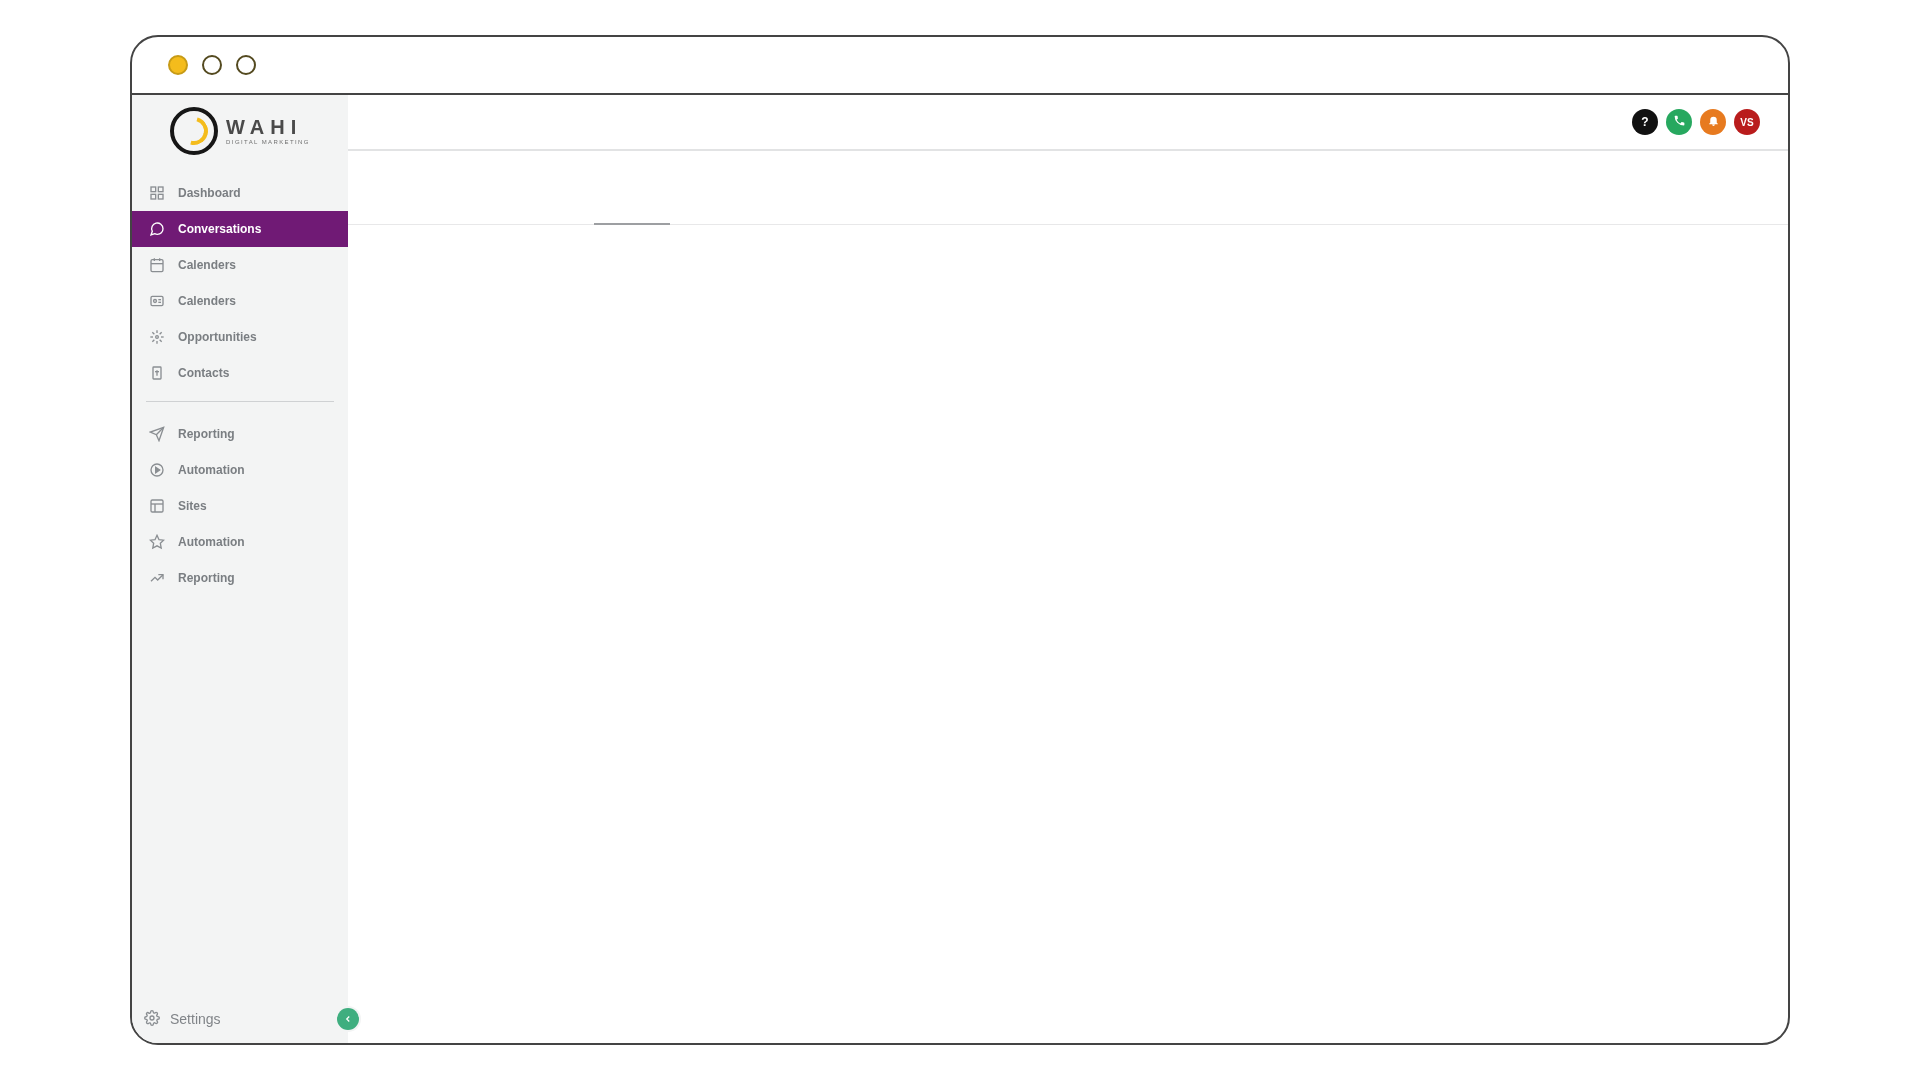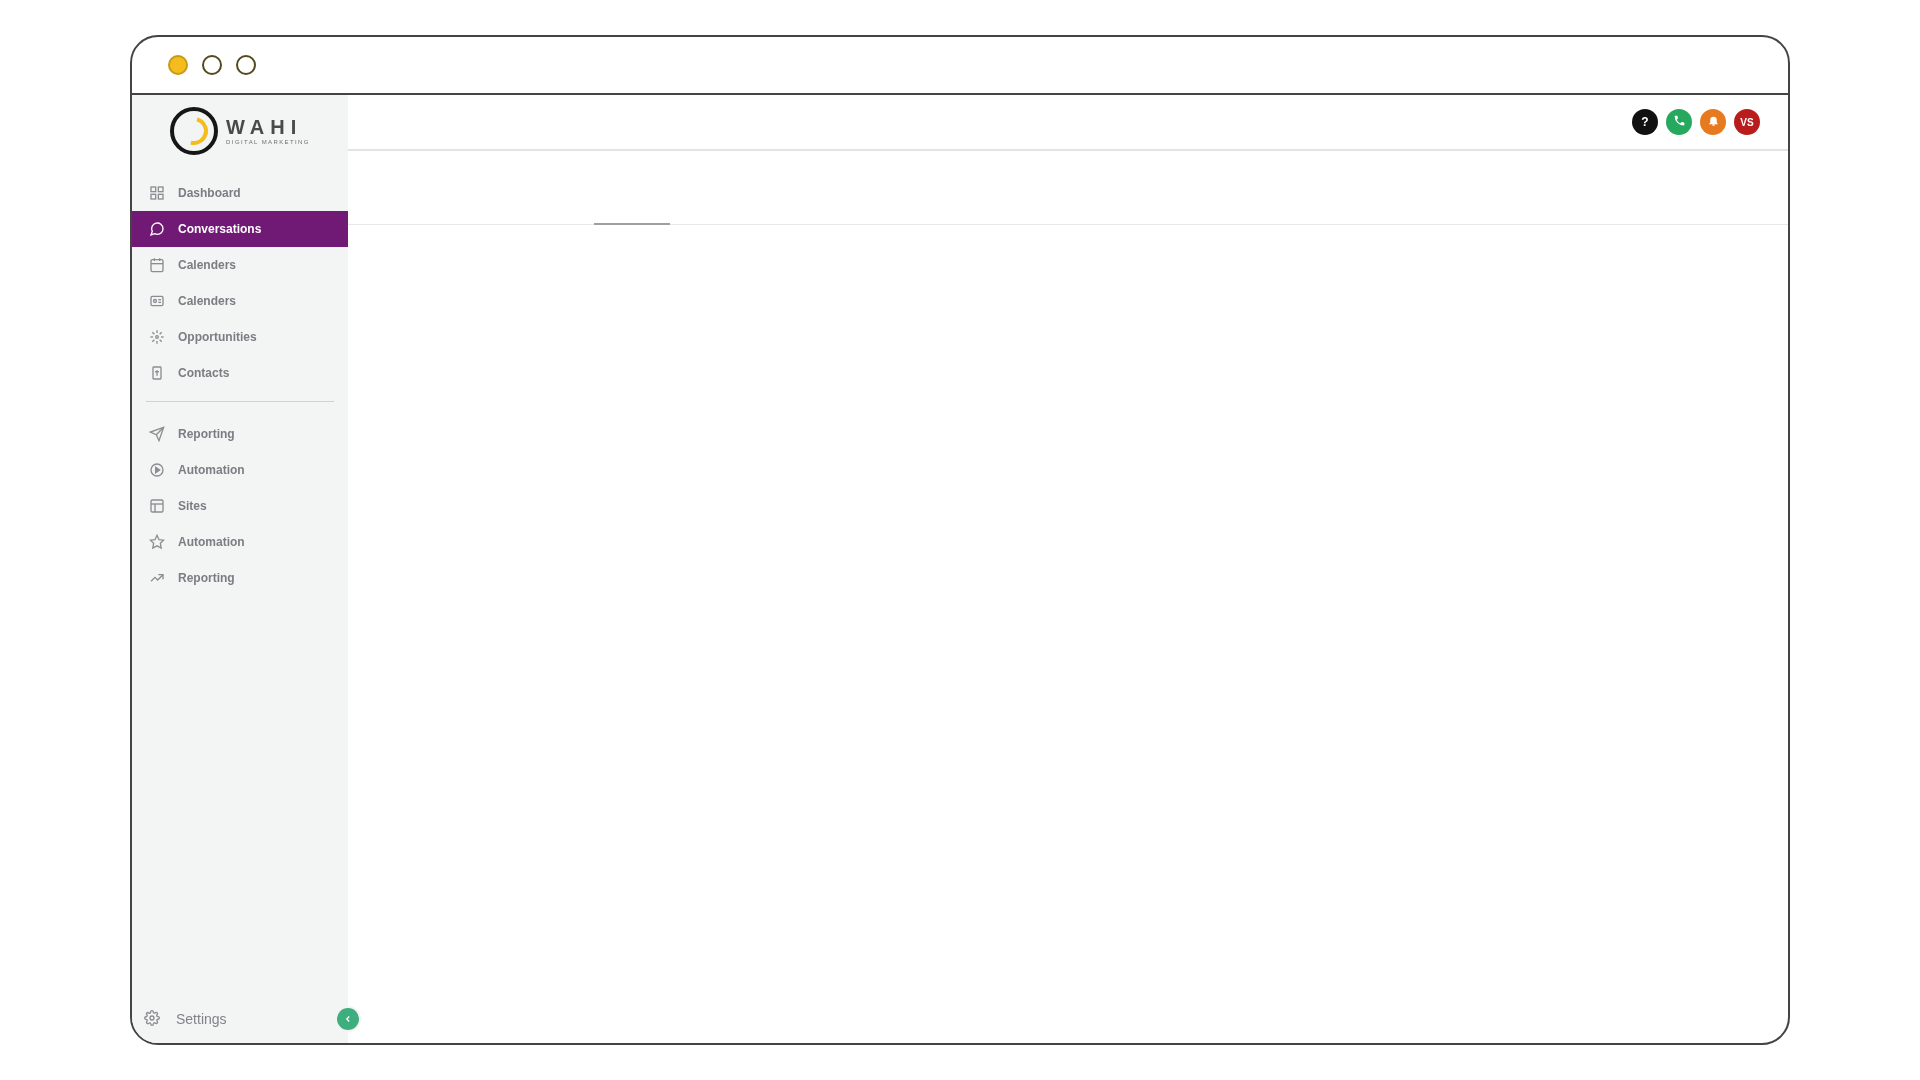--- a/index.html
+++ b/index.html
@@ -66,21 +66,21 @@
   .nav-item {
     height: 36px; display: flex; align-items: center; gap: 12px;
     padding: 0 16px; color: #7a7e82; font-weight: 700; font-size: 12px;
     cursor: pointer;
   }
   .nav-item .ico { width: 18px; display: flex; align-items: center; justify-content: center; color: #8a8e92; }
   .nav-item.active { background: #701a75; color: #fff; }
   .nav-item.active .ico { color: #fff; }
   .sidebar-footer {
     margin-top: auto; height: 48px; display: flex; align-items: center;
-    padding: 0 12px; gap: 16px; color: #808488; font-size: 14px; position: relative;
+    padding: 0 12px; gap: 10px; color: #808488; font-size: 14px; position: relative;
   }
   .collapse-badge {
     position: absolute; right: -11px; top: 50%; transform: translateY(-50%);
     width: 22px; height: 22px; border-radius: 50%; background: #3fae7f;
     display: flex; align-items: center; justify-content: center; color: #fff;
     box-shadow: 0 0 0 2px #f3f4f4;
   }
   .main { flex: 1; display: flex; flex-direction: column; min-width: 0; }
   .topbar {
     height: 56px; border-bottom: 2px solid #e2e3e4;

